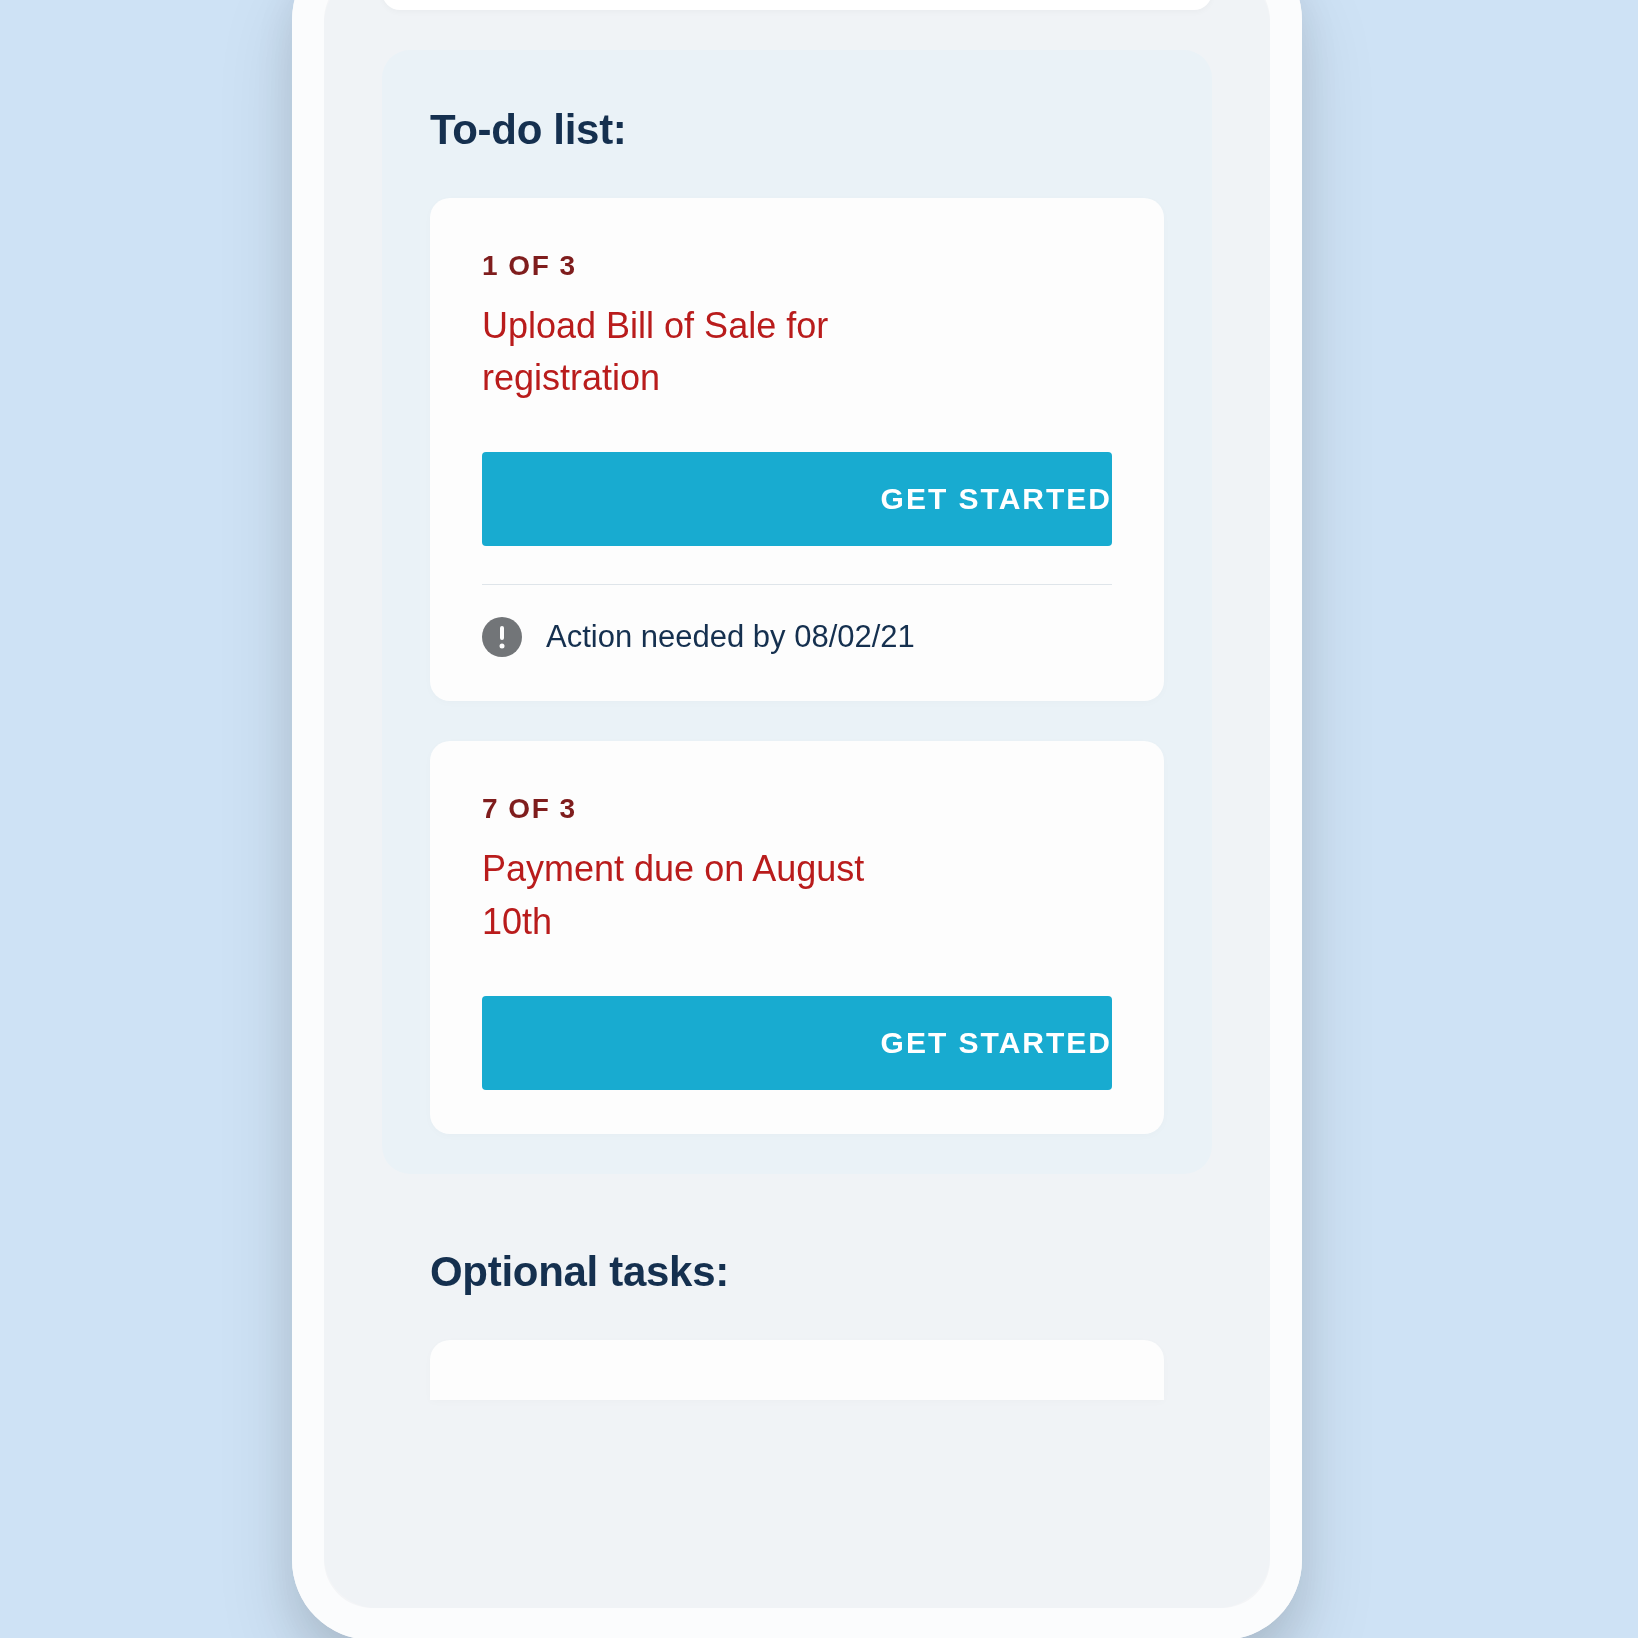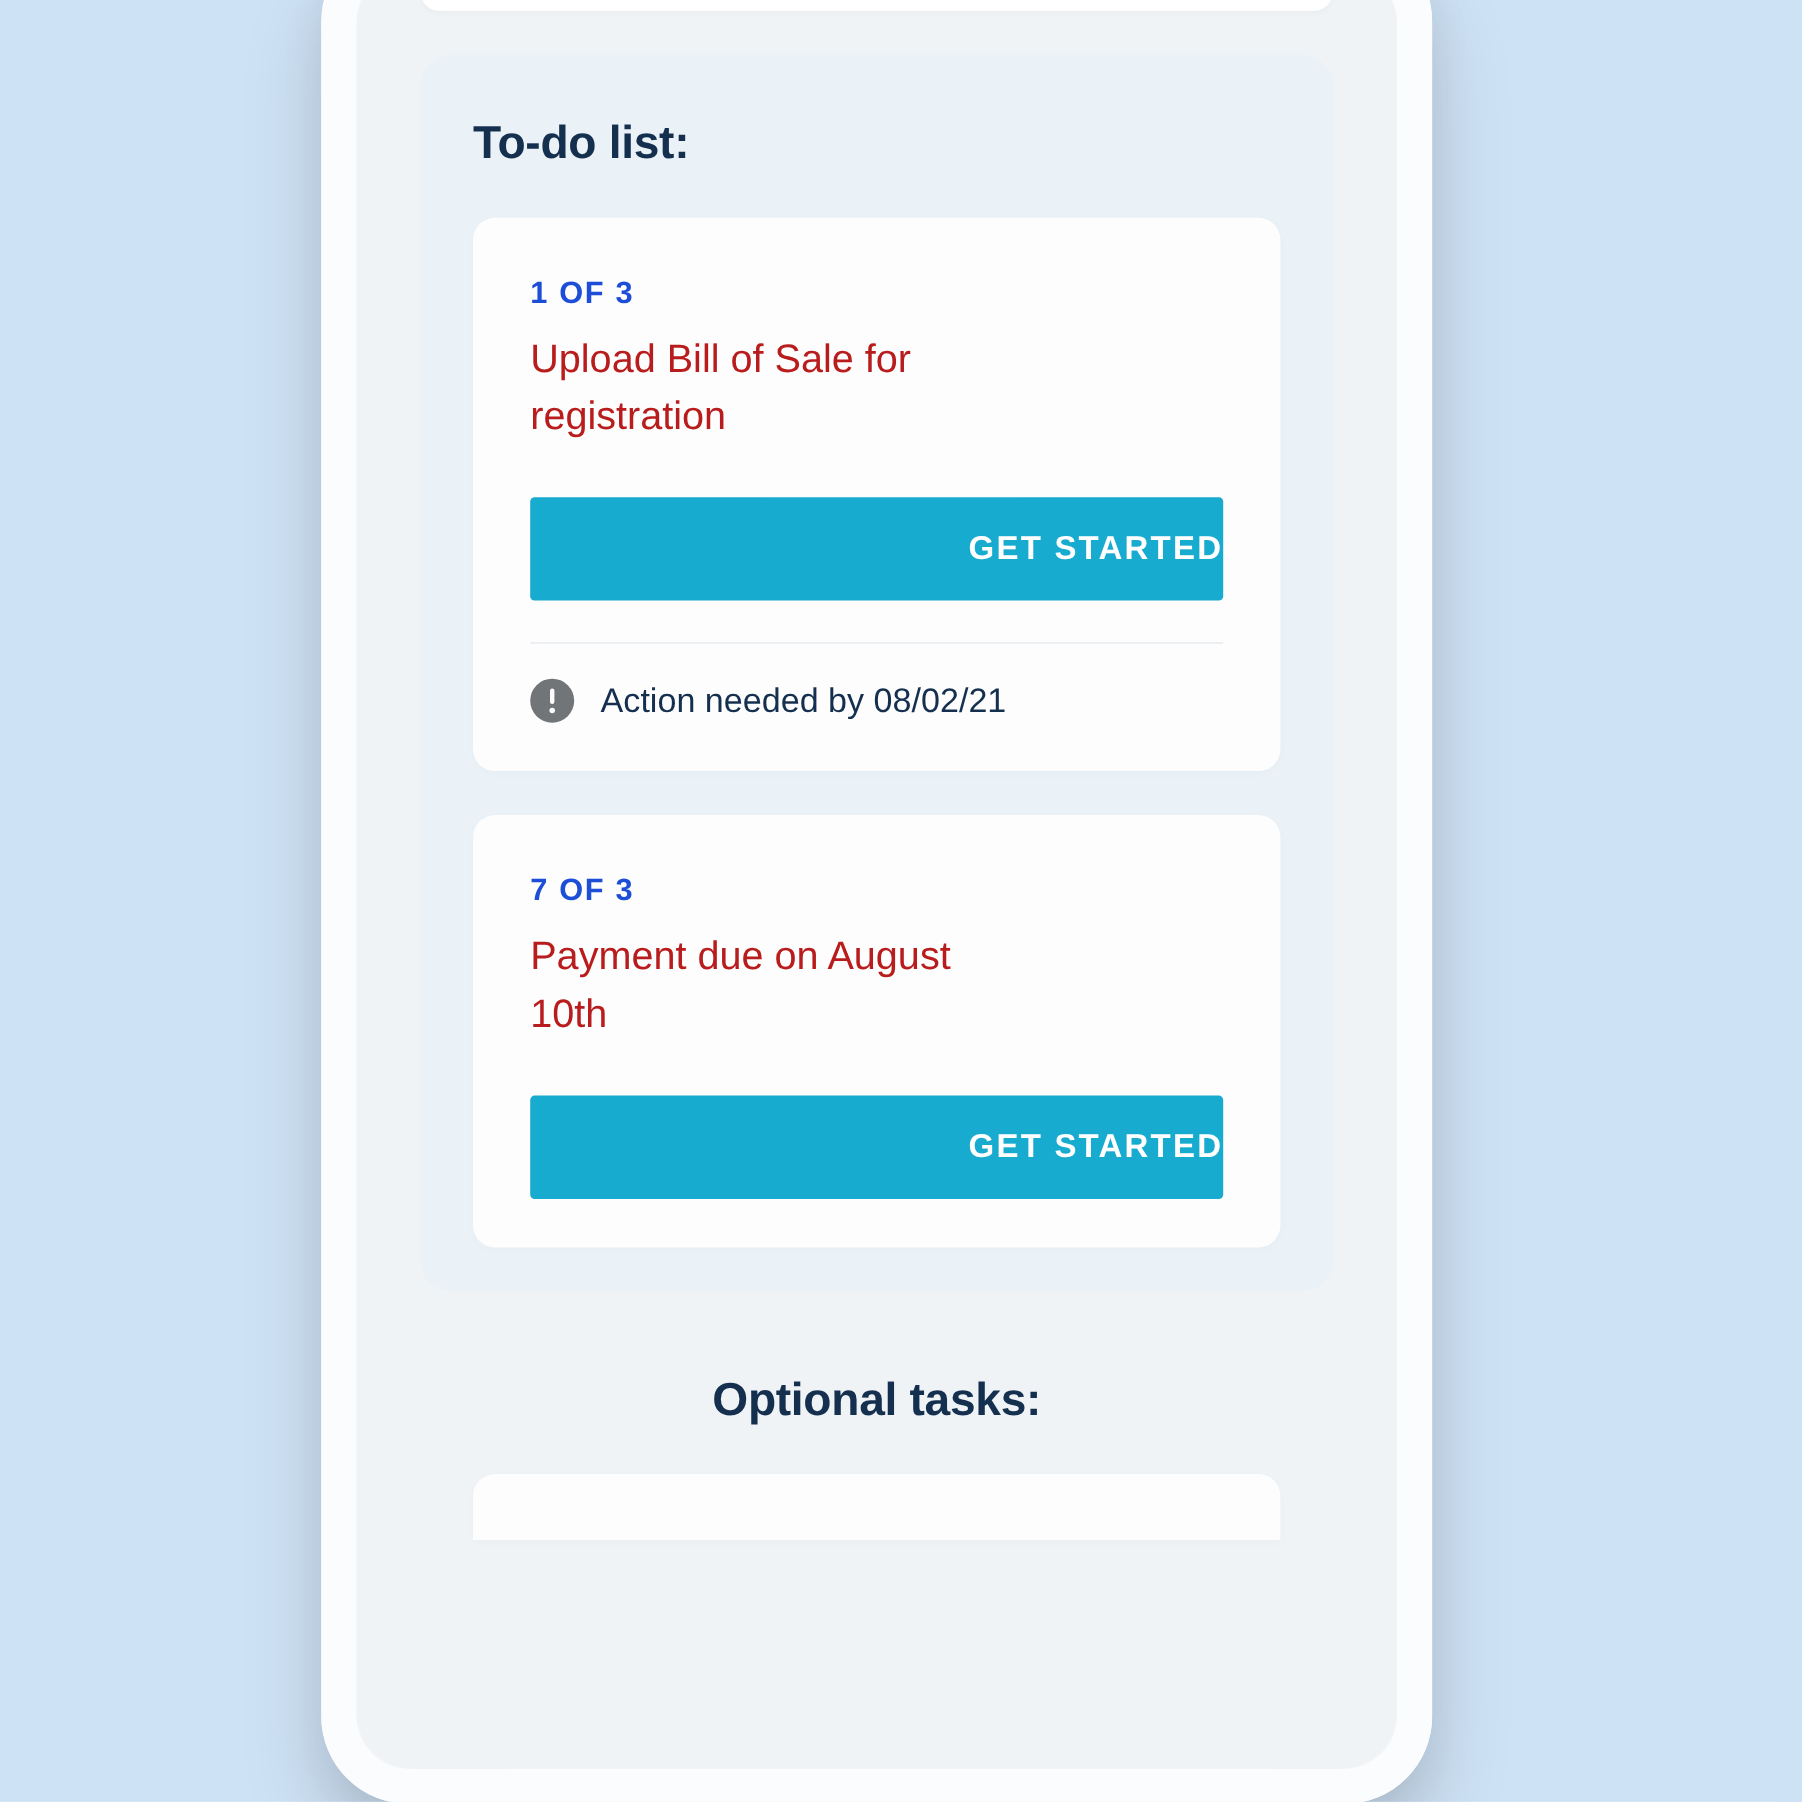--- a/index.html
+++ b/index.html
@@ -72,21 +72,21 @@
       box-shadow: 0 2px 8px rgba(0,0,0,0.02);
     }
     
     .task-card:last-child {
       margin-bottom: 0;
     }
     
     .task-counter {
       font-size: 28px;
       font-weight: 600;
-      color: #1d4ed8;
+      color: #7f1d1d;
       letter-spacing: 1.5px;
       margin-bottom: 18px;
     }
     
     .task-title {
       font-size: 36px;
       font-weight: 400;
       color: #b91c1c;
       line-height: 1.45;
       margin-bottom: 48px;
@@ -138,21 +138,20 @@
     
     .action-text {
       font-size: 31px;
       color: #15304f;
       font-weight: 400;
     }
     
     .optional-section {
       margin: 0 58px;
       padding: 74px 48px 0 48px;
-      text-align: center;
     }
     
     .optional-title {
       font-size: 42px;
       font-weight: 700;
       color: #15304f;
       letter-spacing: -0.3px;
       margin-bottom: 44px;
     }
     

